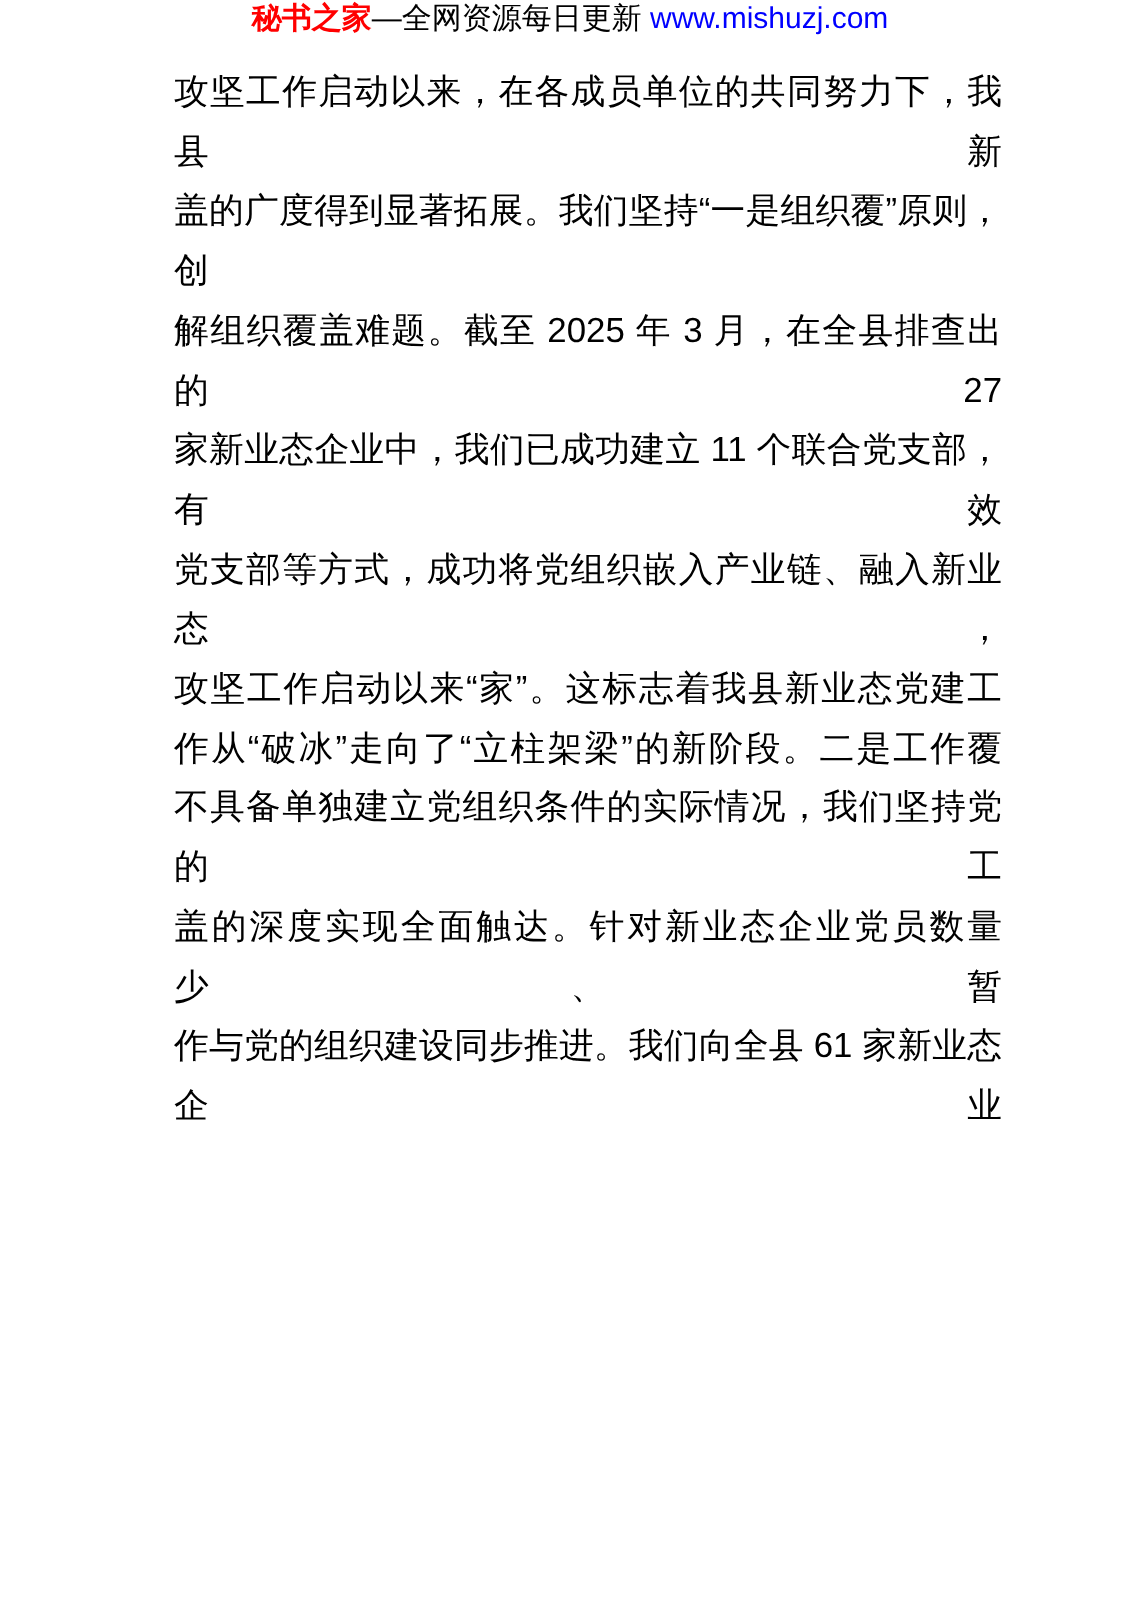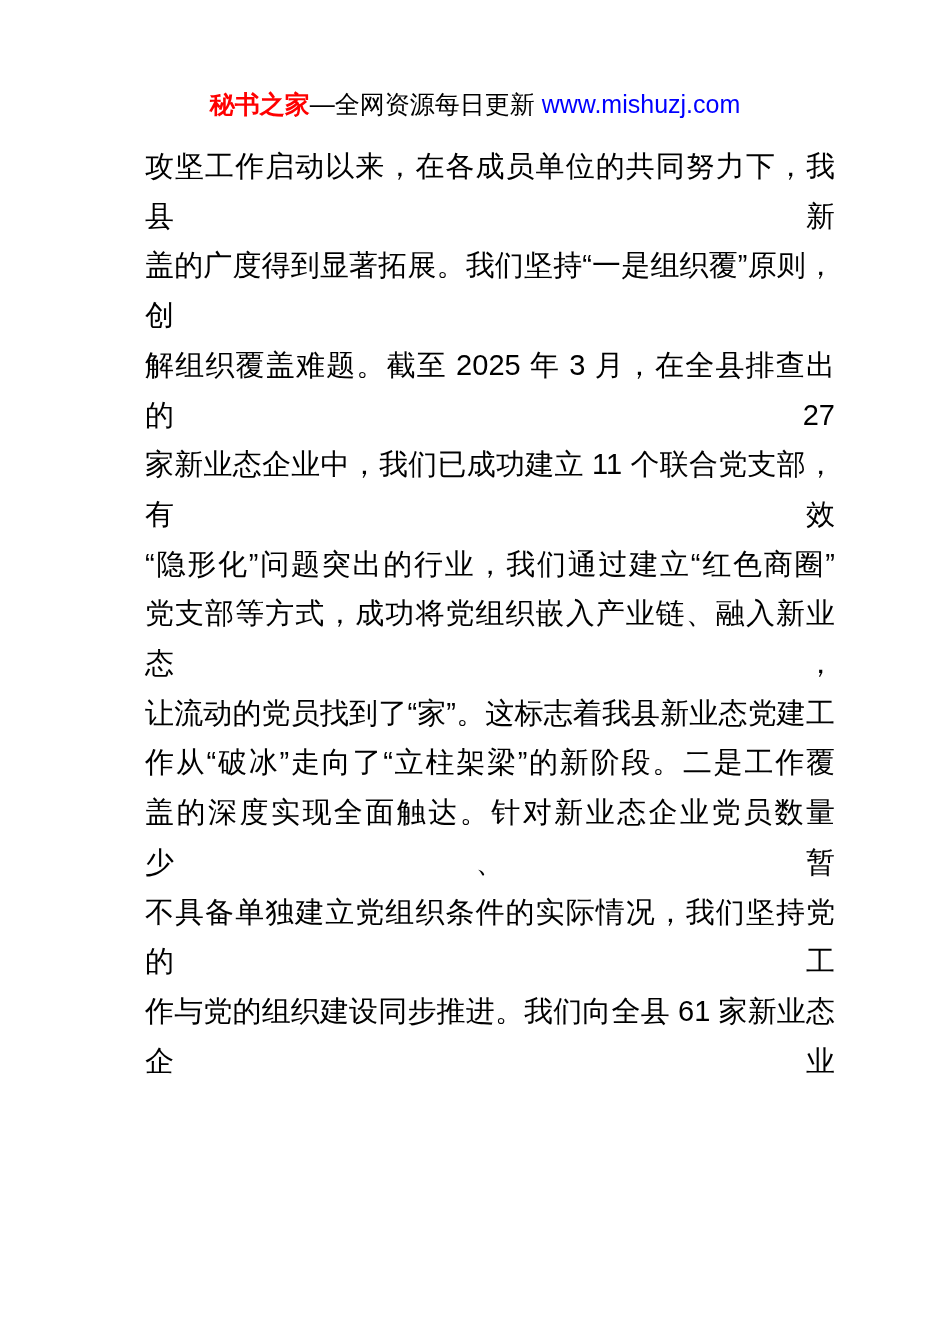--- a/index.html
+++ b/index.html
@@ -7,21 +7,20 @@
   .page {
     position: relative;
     width: 950px;
     height: 1344px;
     background: #ffffff;
     color: #000000;
     font-family: "Liberation Sans", sans-serif;
     overflow: hidden;
   }
   .header {
-    padding-top: 89px;
     text-align: center;
     font-size: 25px;
     line-height: 30px;
     white-space: nowrap;
   }
   .site-name { color: #ff0000; font-weight: bold; }
   .tagline   { color: #000000; }
   .url       { color: #0000ff; }
   .body-text {
     margin: 23px 0 0 145px;
@@ -41,21 +40,20 @@
 
 <div class="page">
   <div class="header">
     <span class="site-name">秘书之家</span><span class="tagline">—全网资源每日更新 </span><span class="url">www.mishuzj.com</span>
   </div>
   <div class="body-text">
       <div class="line">攻坚工作启动以来，在各成员单位的共同努力下，我县新</div>
       <div class="line">盖的广度得到显著拓展。我们坚持“一是组织覆”原则，创</div>
       <div class="line">解组织覆盖难题。截至 2025 年 3 月，在全县排查出的 27</div>
       <div class="line">家新业态企业中，我们已成功建立 11 个联合党支部，有效</div>
-      <div class="line">“隐形化”问题突出的行业，我们通过建立“红色商圈”</div>
       <div class="line">党支部等方式，成功将党组织嵌入产业链、融入新业态，</div>
-      <div class="line">让流动的党员找到了“家”。这标志着我县新业态党建工</div>
+      <div class="line">攻坚工作启动以来“家”。这标志着我县新业态党建工</div>
       <div class="line">作从“破冰”走向了“立柱架梁”的新阶段。二是工作覆</div>
+      <div class="line">不具备单独建立党组织条件的实际情况，我们坚持党的工</div>
       <div class="line">盖的深度实现全面触达。针对新业态企业党员数量少、暂</div>
-      <div class="line">不具备单独建立党组织条件的实际情况，我们坚持党的工</div>
       <div class="line">作与党的组织建设同步推进。我们向全县 61 家新业态企业</div>
     </div>
 </div>
 
 </body></html>

